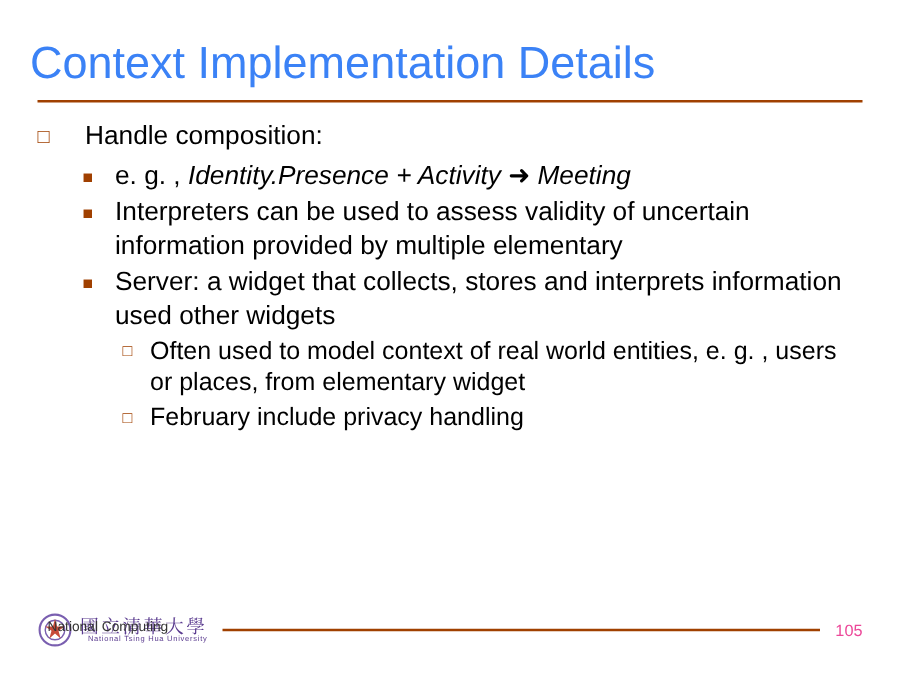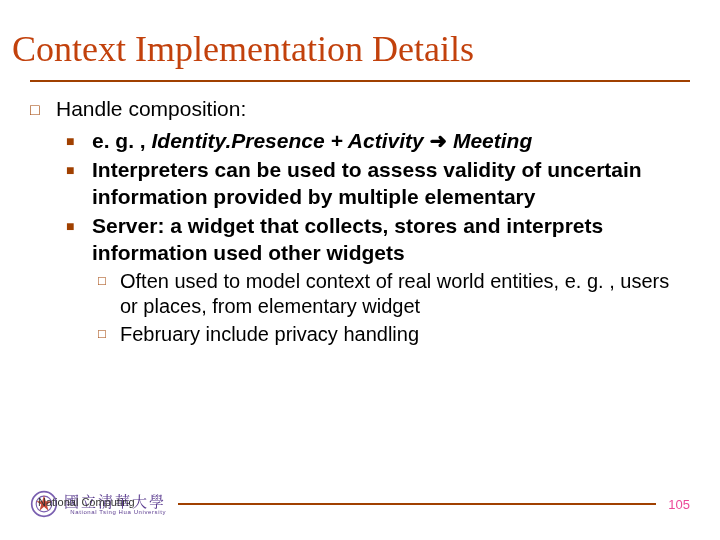--- a/index.html
+++ b/index.html
@@ -12,25 +12,25 @@
     color: #000;
     overflow: hidden;
   }
   .slide {
     position: relative;
     width: 720px;
     height: 540px;
     box-sizing: border-box;
   }
   .title {
-    font-family: Liberation Serif, serif;
-    color: #c2410c;
+    font-family: Liberation Sans, sans-serif;
+    color: #3b82f6;
     font-size: 36px;
     line-height: 1.1;
-    padding: 30px 30px 6px 12px;
+    padding: 30px 30px 6px 24px;
   }
   .rule {
     margin: 4px 30px 14px 30px;
     border: none;
     border-top: 2px solid #A04000;
   }
   .content {
     padding: 0 30px;
     font-size: 21px;
     line-height: 1.28;
@@ -41,38 +41,38 @@
   }
   .lvl1 .bul {
     width: 26px;
     flex: 0 0 26px;
     color: #A04000;
     font-size: 16px;
     padding-top: 4px;
   }
   .lvl1 .txt {
     flex: 1;
+    margin-left: 12px;
   }
   .lvl2-wrap {
     margin-left: 36px;
   }
   .lvl2 {
     display: flex;
     margin: 2px 0;
   }
   .lvl2 .bul {
     width: 26px;
     flex: 0 0 26px;
     color: #A04000;
     font-size: 14px;
     padding-top: 5px;
   }
   .lvl2 .txt {
     flex: 1;
-    font-weight: bold;
   }
   .lvl3-wrap {
     margin-left: 32px;
   }
   .lvl3 {
     display: flex;
     margin: 2px 0;
     font-size: 20px;
   }
   .lvl3 .bul {

